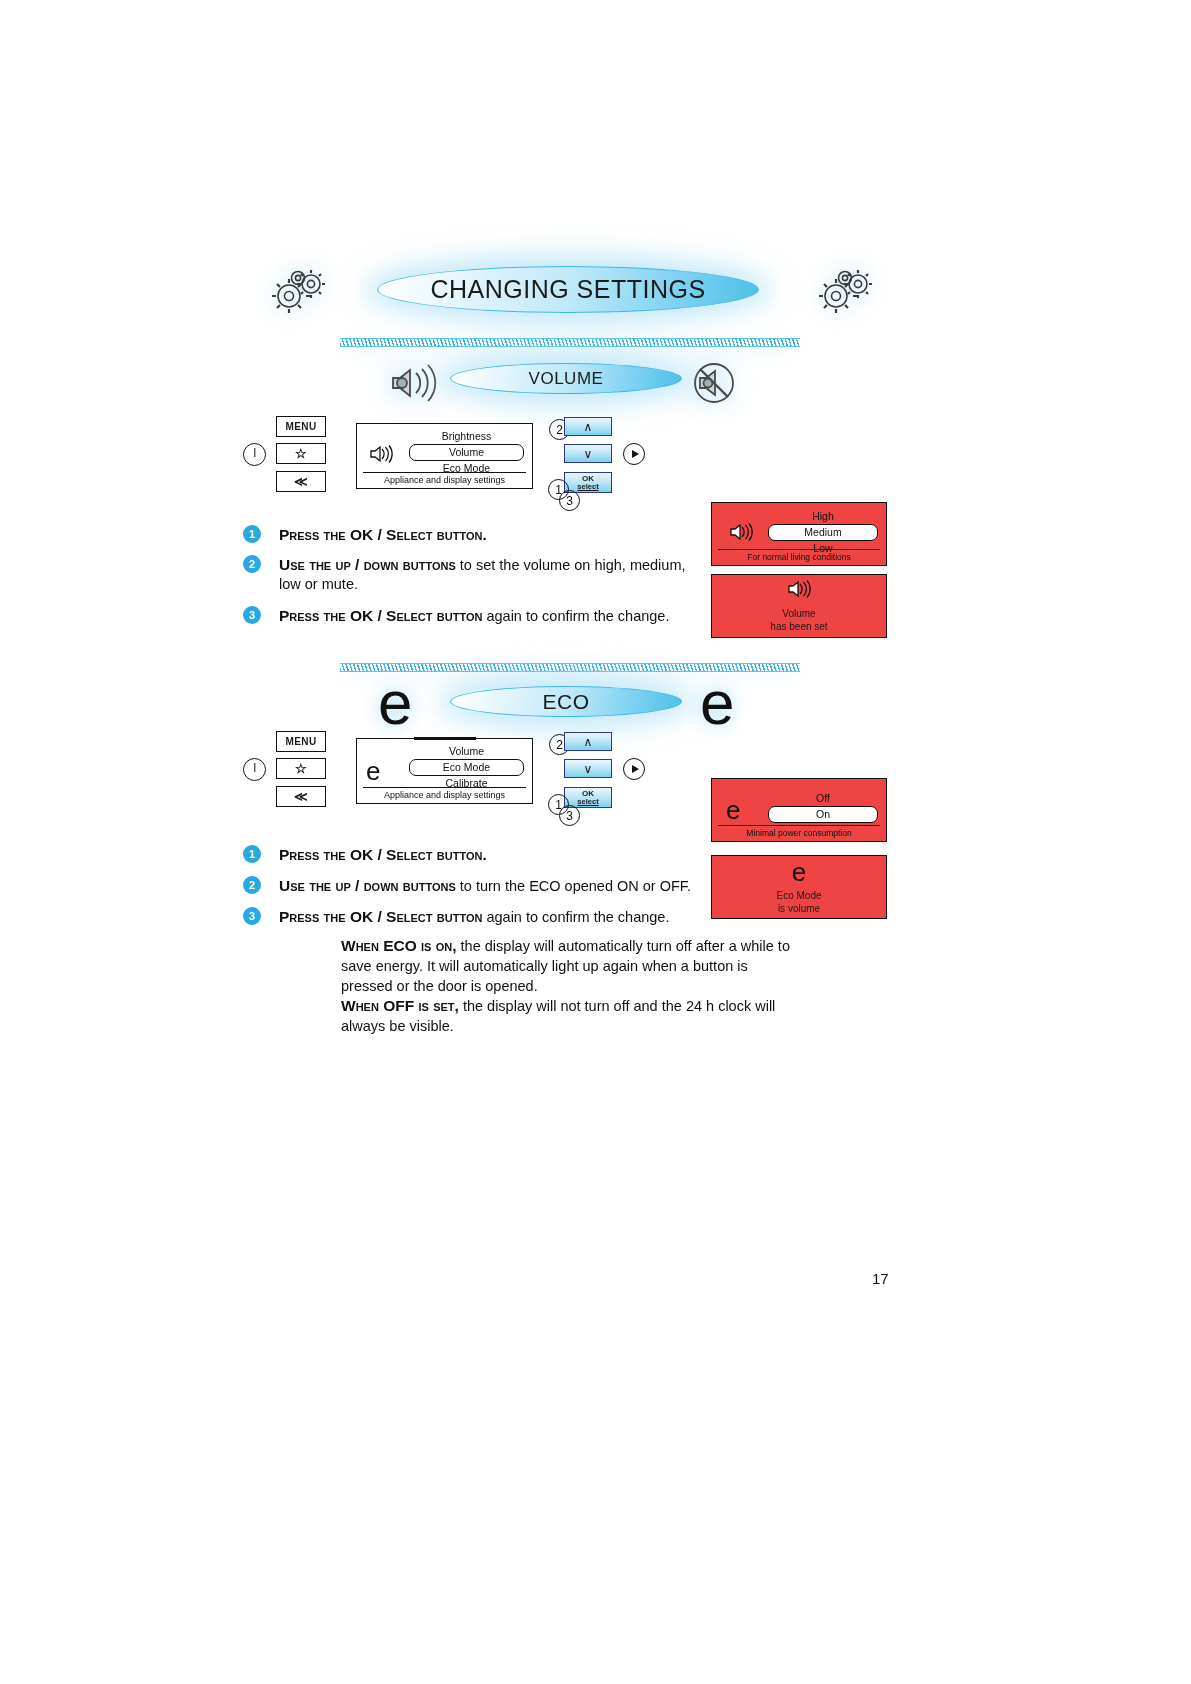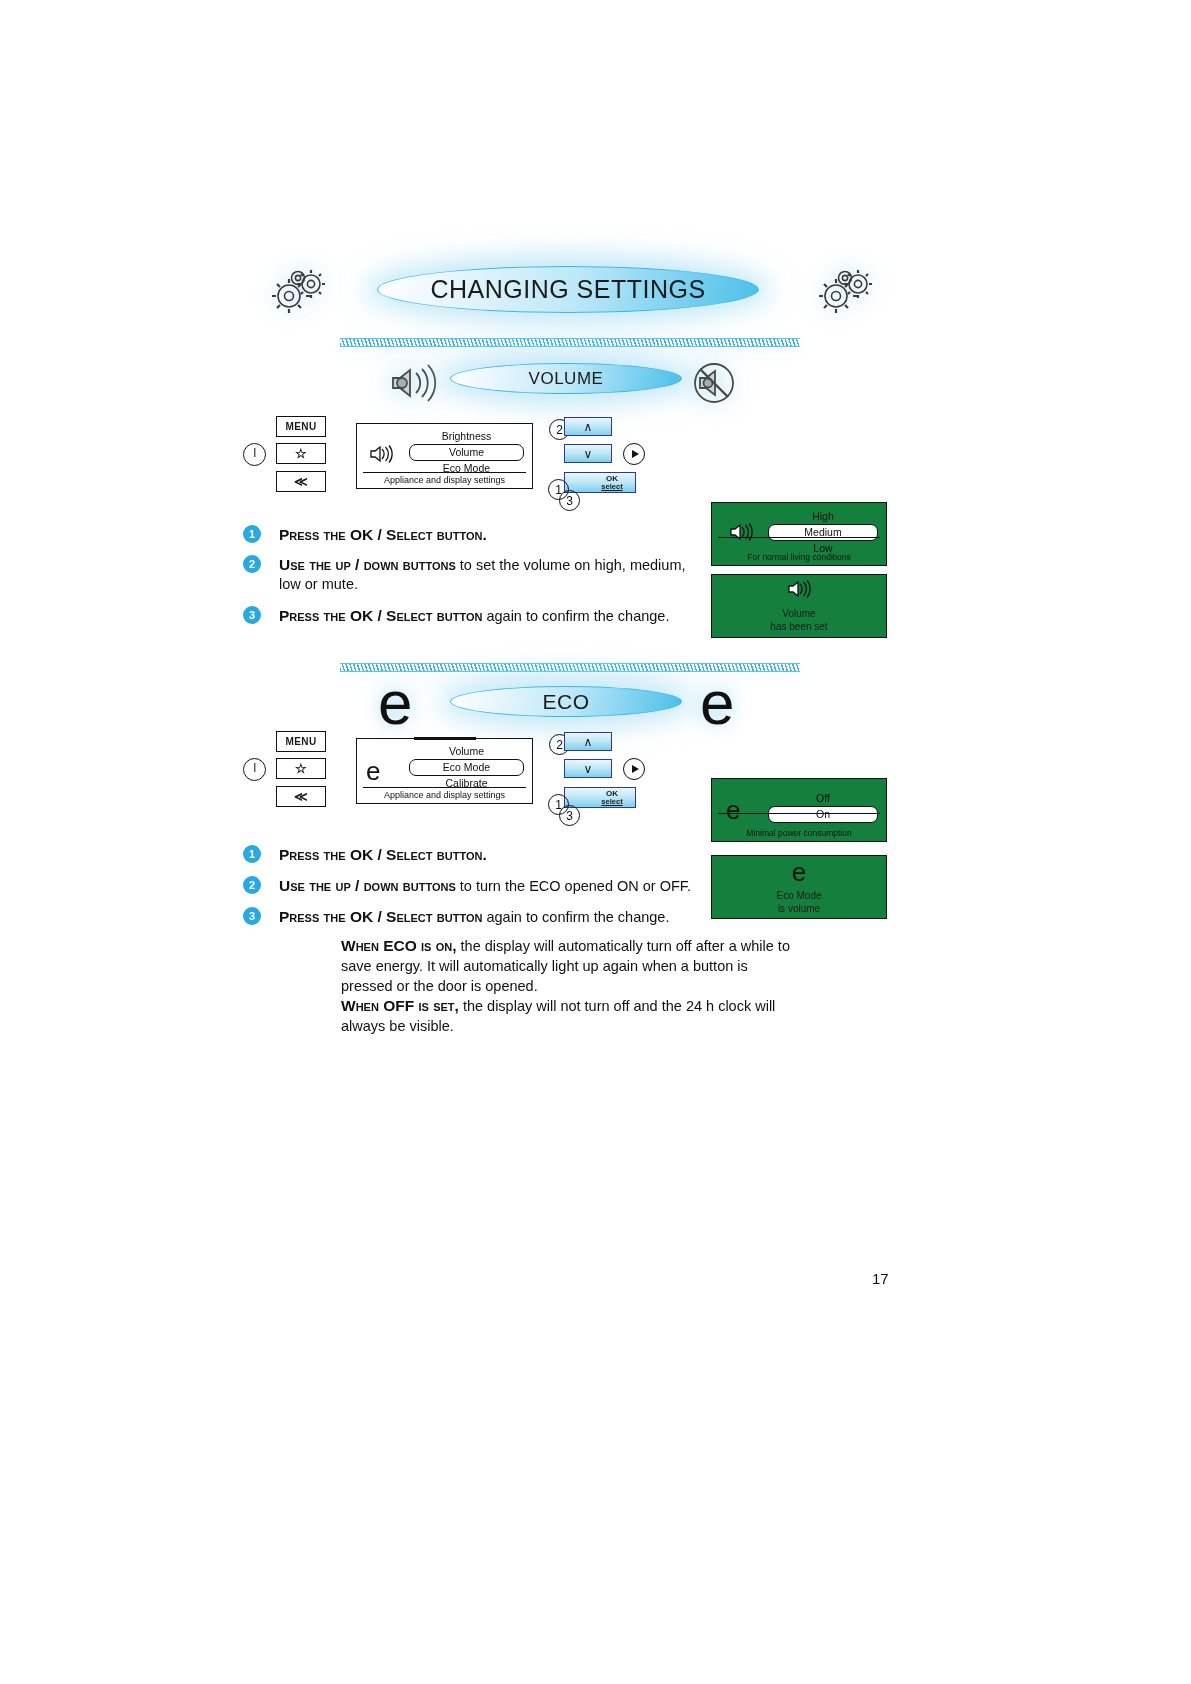--- a/index.html
+++ b/index.html
@@ -73,21 +73,21 @@
 
   
   .navkey{
     position:absolute;width:46px;height:17px;border:1.3px solid #2b3a8f;
     background:linear-gradient(180deg,#eaf7fd 0%,#bfe6f7 48%,#7fd0ee 100%);
     display:flex;align-items:center;justify-content:center;font-size:12px;color:#1a1a1a;line-height:1;
   }
   .okkey{
     position:absolute;width:46px;height:19px;border:1.3px solid #2b3a8f;
     background:linear-gradient(180deg,#eaf7fd 0%,#bfe6f7 48%,#7fd0ee 100%);
-    display:flex;flex-direction:column;align-items:center;justify-content:center;line-height:8px;padding-left:24px;
+    display:flex;flex-direction:column;align-items:center;justify-content:center;line-height:8px;
   }
   .okkey b{font-size:8px;font-weight:700;}
   .okkey i{font-size:7.5px;font-style:normal;font-weight:700;text-decoration:underline;}
 
   .playbtn{position:absolute;width:20px;height:20px;border:1.6px solid #111;border-radius:50%;display:flex;align-items:center;justify-content:center;}
   .playbtn:after{content:"";border-left:7px solid #111;border-top:4.5px solid transparent;border-bottom:4.5px solid transparent;margin-left:2px;}
 
   
   .callout{
     position:absolute;width:19px;height:19px;border:1.3px solid #111;border-radius:50%;
@@ -97,26 +97,26 @@
   
   .step{position:absolute;display:flex;align-items:flex-start;}
   .bullet{
     width:18px;height:18px;border-radius:50%;background:#29a9e0;color:#fff;
     display:flex;align-items:center;justify-content:center;font-size:11px;font-weight:700;flex:0 0 auto;
   }
   .steptext{margin-left:18px;font-size:14.5px;line-height:19px;color:#111;max-width:430px;}
   .sc{font-weight:700;font-variant:small-caps;font-size:15.5px;}
 
   
-  .resbox{position:absolute;border:1.5px solid #111;background:#15803d;}
+  .resbox{position:absolute;border:1.5px solid #111;background:#ef4444;}
   .resbox .spk{position:absolute;left:16px;top:50%;transform:translateY(-50%);}
   .resbox .rows{position:absolute;left:56px;right:8px;top:6px;}
   .resbox .foot{
     position:absolute;left:6px;right:6px;bottom:3px;text-align:center;
-    font-size:8.5px;color:#111;padding-top:14px;border-top:1.4px solid #111;
+    font-size:8.5px;color:#111;padding-top:2px;border-top:1.4px solid #111;
   }
   .resbox.confirm{display:flex;flex-direction:column;align-items:center;justify-content:center;}
   .resbox.confirm .ctext{font-size:10px;line-height:13px;text-align:center;margin-top:4px;}
 
   
   .note{position:absolute;font-size:14.5px;line-height:20px;color:#111;width:460px;}
 
   .pageno{position:absolute;font-size:15px;color:#111;}
 </style>
 </head>

